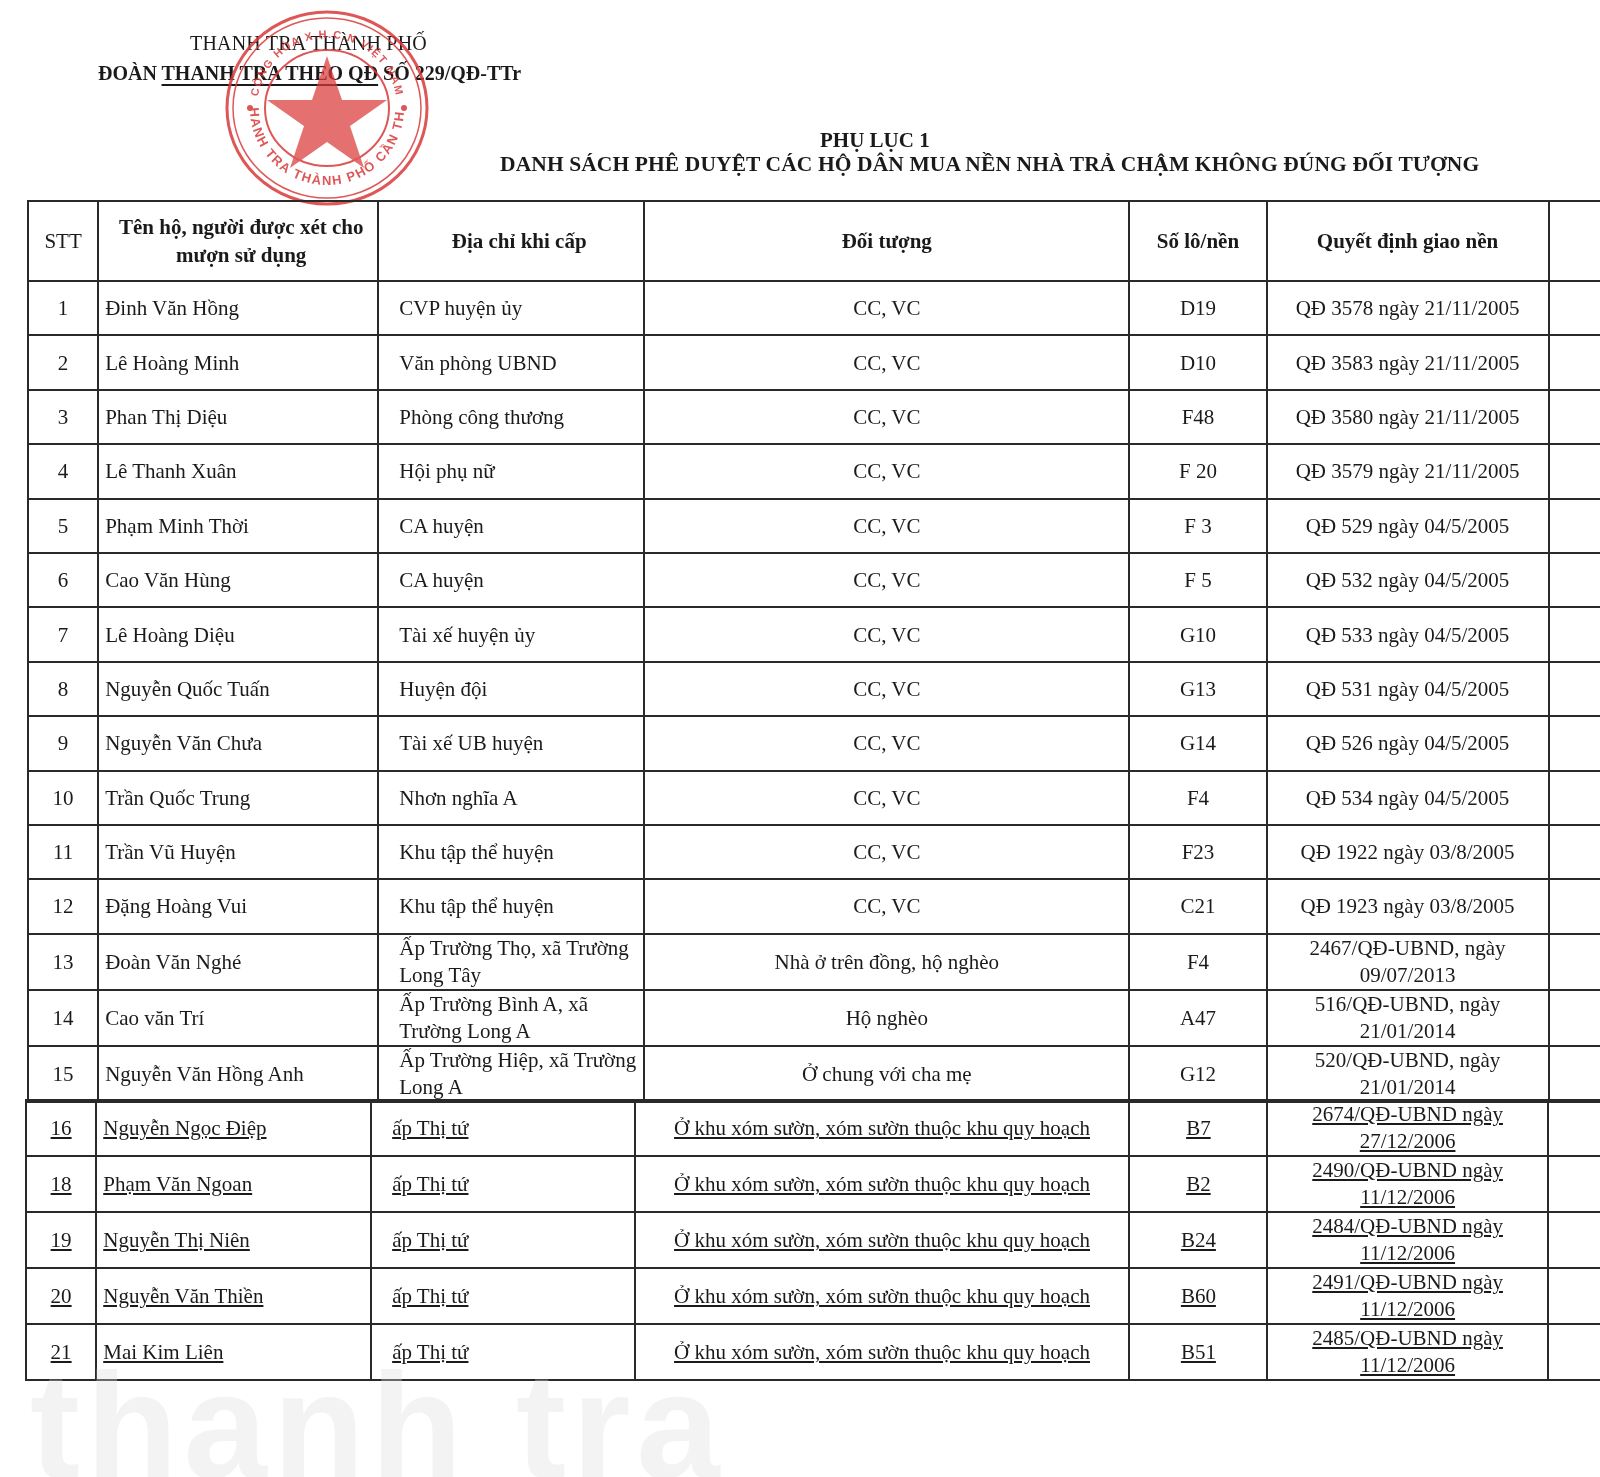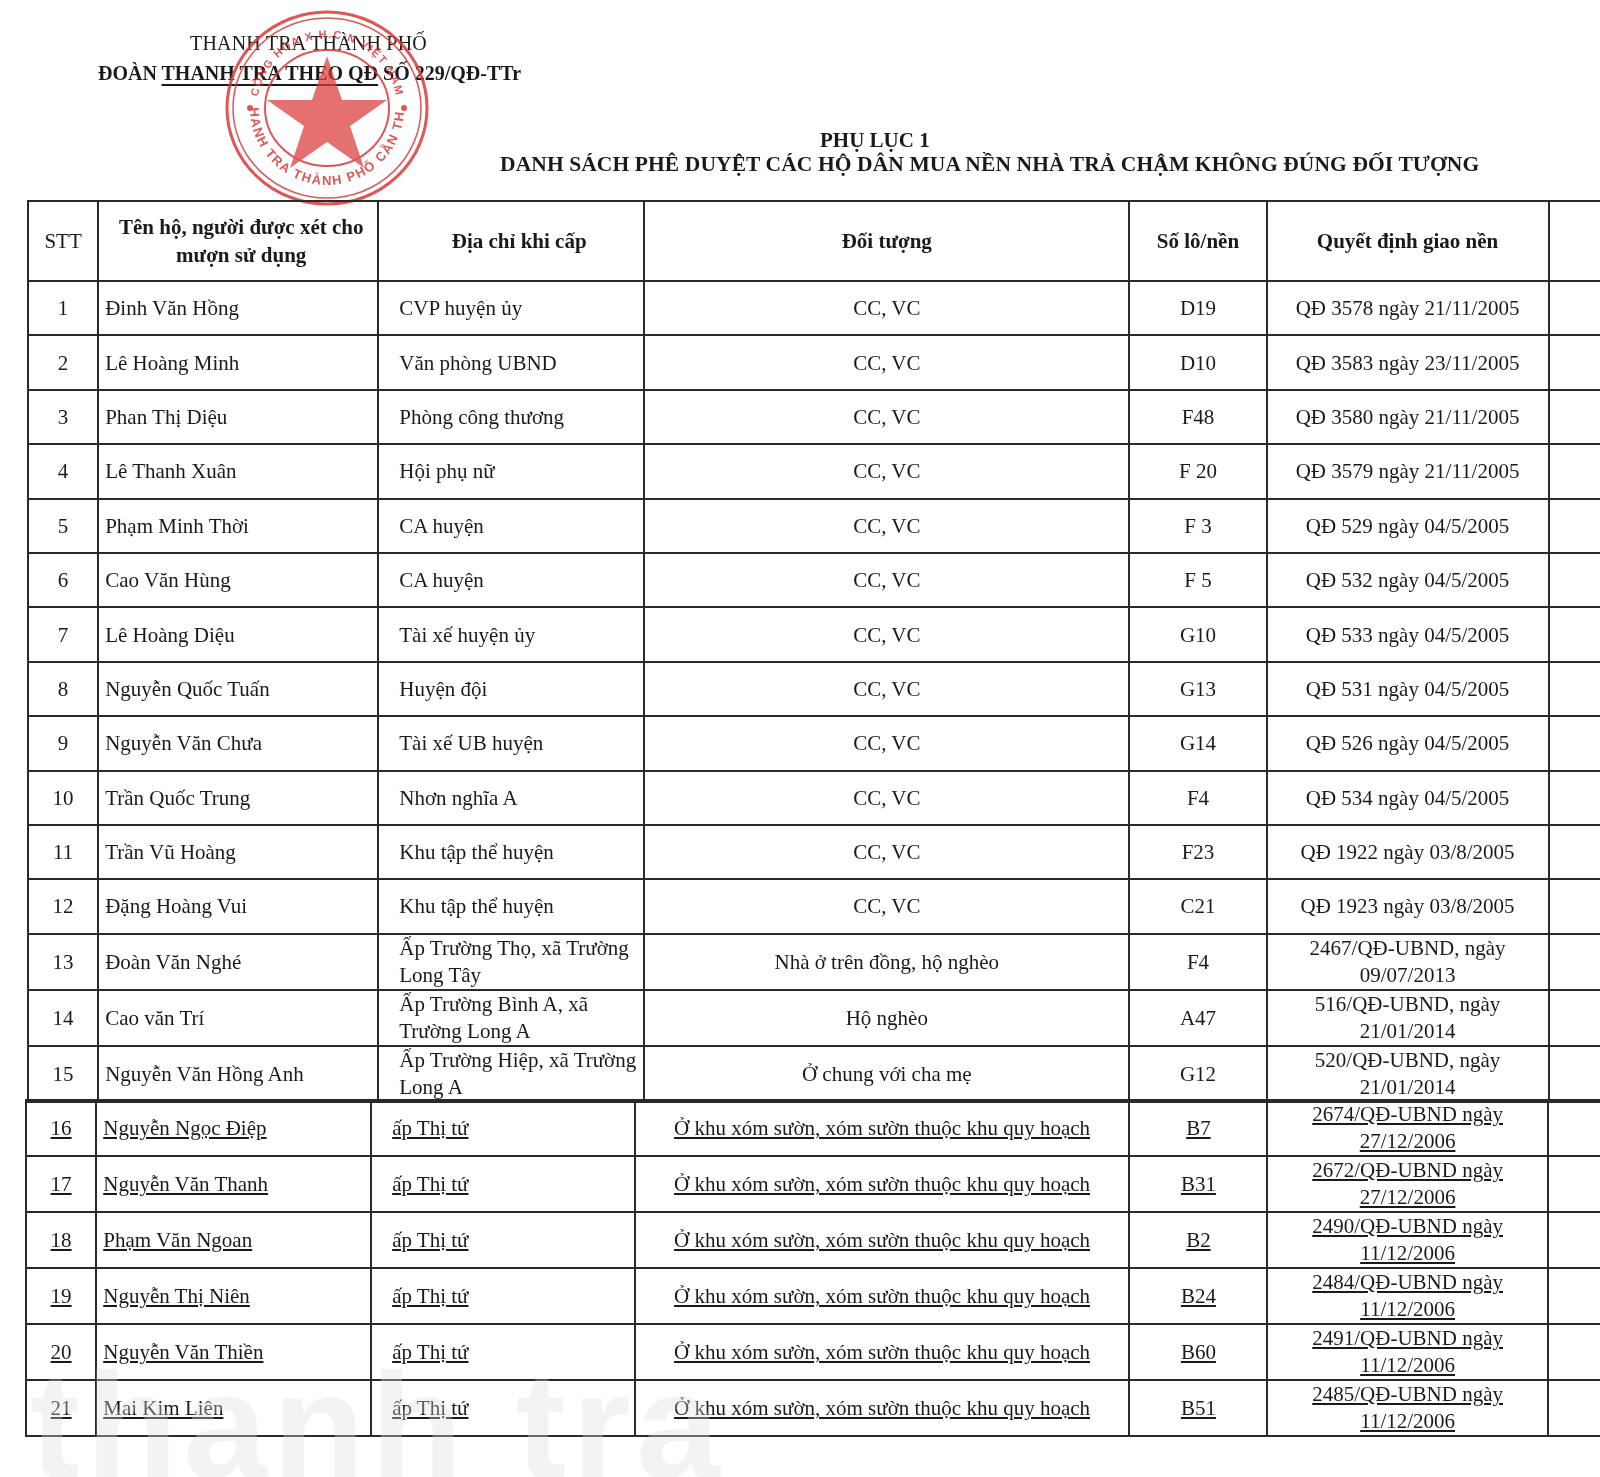--- a/index.html
+++ b/index.html
@@ -106,21 +106,21 @@
         <td class="c-lot">D19</td>
         <td class="c-dec">QĐ 3578 ngày 21/11/2005</td>
         <td class="c-extra"></td>
       </tr>
       <tr>
         <td class="c-stt">2</td>
         <td class="c-name">Lê Hoàng Minh</td>
         <td class="c-addr">Văn phòng UBND</td>
         <td class="c-obj">CC, VC</td>
         <td class="c-lot">D10</td>
-        <td class="c-dec">QĐ 3583 ngày 23/11/2005</td>
+        <td class="c-dec">QĐ 3583 ngày 21/11/2005</td>
         <td class="c-extra"></td>
       </tr>
       <tr>
         <td class="c-stt">3</td>
         <td class="c-name">Phan Thị Diệu</td>
         <td class="c-addr">Phòng công thương</td>
         <td class="c-obj">CC, VC</td>
         <td class="c-lot">F48</td>
         <td class="c-dec">QĐ 3580 ngày 21/11/2005</td>
         <td class="c-extra"></td>
@@ -183,21 +183,21 @@
         <td class="c-stt">10</td>
         <td class="c-name">Trần Quốc Trung</td>
         <td class="c-addr">Nhơn nghĩa A</td>
         <td class="c-obj">CC, VC</td>
         <td class="c-lot">F4</td>
         <td class="c-dec">QĐ 534 ngày 04/5/2005</td>
         <td class="c-extra"></td>
       </tr>
       <tr>
         <td class="c-stt">11</td>
-        <td class="c-name">Trần Vũ Hoàng</td>
+        <td class="c-name">Trần Vũ Huyện</td>
         <td class="c-addr">Khu tập thể huyện</td>
         <td class="c-obj">CC, VC</td>
         <td class="c-lot">F23</td>
         <td class="c-dec">QĐ 1922 ngày 03/8/2005</td>
         <td class="c-extra"></td>
       </tr>
       <tr>
         <td class="c-stt">12</td>
         <td class="c-name">Đặng Hoàng Vui</td>
         <td class="c-addr">Khu tập thể huyện</td>
@@ -241,29 +241,20 @@
       <tr>
         <td class="c-stt">16</td>
         <td class="c-name">Nguyễn Ngọc Điệp</td>
         <td class="c-addr">ấp Thị tứ</td>
         <td class="c-obj">Ở khu xóm sườn, xóm sườn thuộc khu quy hoạch</td>
         <td class="c-lot">B7</td>
         <td class="c-dec wrap">2674/QĐ-UBND ngày 27/12/2006</td>
         <td class="c-extra"></td>
       </tr>
       <tr>
-        <td class="c-stt">17</td>
-        <td class="c-name">Nguyễn Văn Thanh</td>
-        <td class="c-addr">ấp Thị tứ</td>
-        <td class="c-obj">Ở khu xóm sườn, xóm sườn thuộc khu quy hoạch</td>
-        <td class="c-lot">B31</td>
-        <td class="c-dec wrap">2672/QĐ-UBND ngày 27/12/2006</td>
-        <td class="c-extra"></td>
-      </tr>
-      <tr>
         <td class="c-stt">18</td>
         <td class="c-name">Phạm Văn Ngoan</td>
         <td class="c-addr">ấp Thị tứ</td>
         <td class="c-obj">Ở khu xóm sườn, xóm sườn thuộc khu quy hoạch</td>
         <td class="c-lot">B2</td>
         <td class="c-dec wrap">2490/QĐ-UBND ngày 11/12/2006</td>
         <td class="c-extra"></td>
       </tr>
       <tr>
         <td class="c-stt">19</td>

